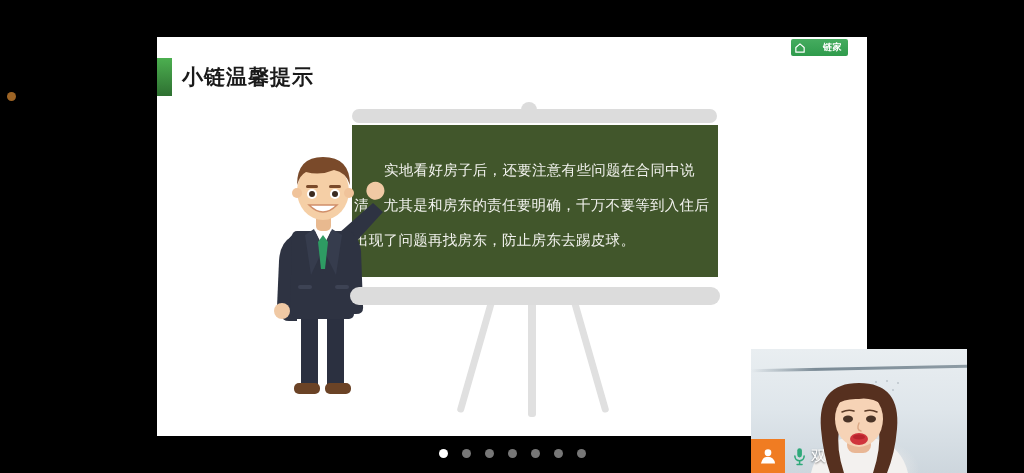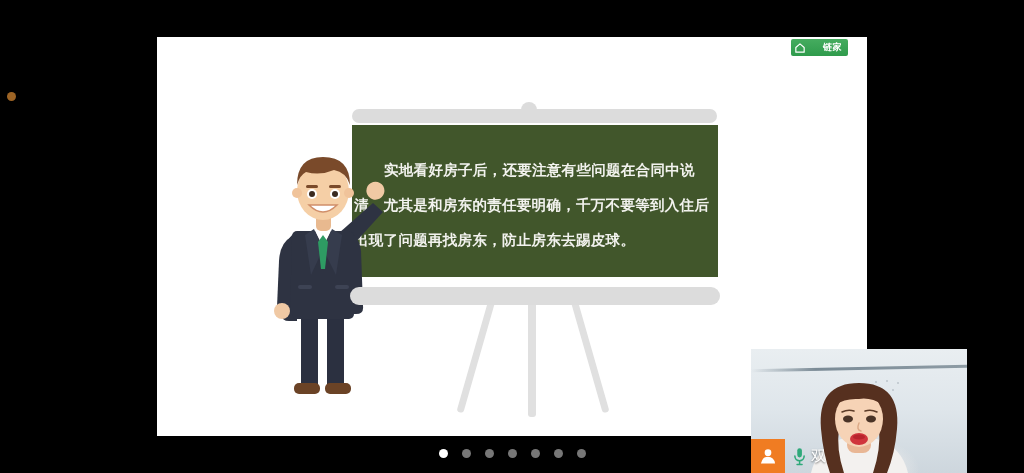--- a/index.html
+++ b/index.html
@@ -127,21 +127,21 @@
   #board-text {
     position: absolute;
     left: 0;
     top: 0;
     width: 100%;
     height: 100%;
     box-sizing: border-box;
     padding: 28px 5px 0 2px;
     color: #f2f2ee;
     font-size: 14.5px;
-    font-weight: 700;
+    font-weight: 400;
     line-height: 35px;
     letter-spacing: .3px;
     text-indent: 30px;
     word-break: break-all;
   }
   #easel-bottom-bar {
     position: absolute;
     left: 193px;
     top: 250px;
     width: 370px;
@@ -352,20 +352,24 @@
 
         <circle cx="51" cy="49" r="5" fill="#ffffff"></circle>
         <circle cx="74" cy="49" r="5" fill="#ffffff"></circle>
         <circle cx="51" cy="49" r="3" fill="#3a2a20"></circle>
         <circle cx="74" cy="49" r="3" fill="#3a2a20"></circle>
 
         <path d="M48 60 q14 14 28 0 Z" fill="#ffffff" stroke="#d08f6a" stroke-width="1.5"></path>
       </svg>
     </div>
 
+    <div id="title-row">
+      <div id="title-accent-bar"></div>
+      <div id="slide-title">小链温馨提示</div>
+    </div>
 
     <div id="brand-badge">
       <svg width="10" height="10" viewBox="0 0 12 12">
         <path d="M6 1 L11 5.4 L11 11 L1 11 L1 5.4 Z" fill="none" stroke="#ffffff" stroke-width="1.4" stroke-linejoin="round"></path>
       </svg>
       <span class="badge-text">链家</span>
     </div>
 
   </div>
 

